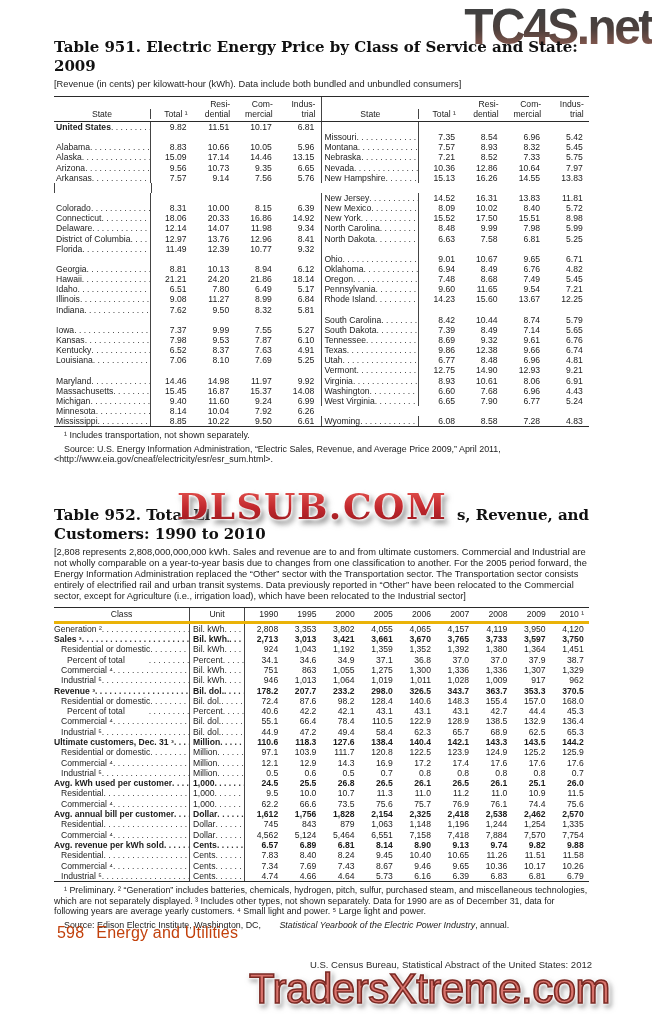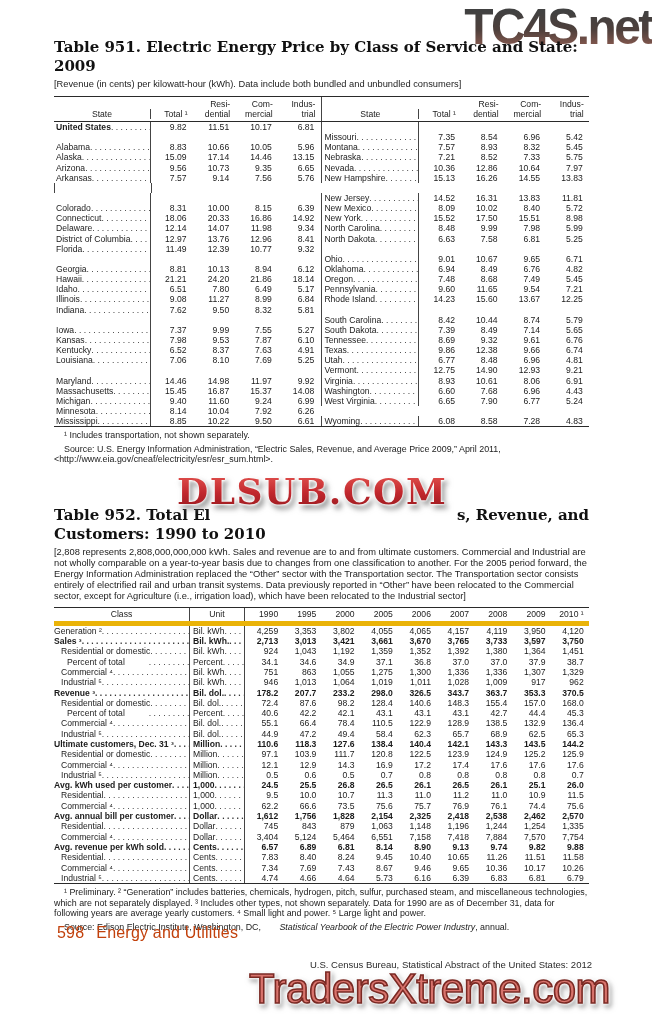--- a/index.html
+++ b/index.html
@@ -40,21 +40,21 @@
   .vc{width:42.6px;box-sizing:border-box;text-align:right;padding-right:7px;}
   .hdr .vc{white-space:pre-line;line-height:9.5px;padding-right:6px;}
   .t951 .row{display:flex;height:10.15px;line-height:10.15px;}
   .row.b, .b .nm, .b .vc{font-weight:bold;}
   .nm{white-space:nowrap;}
   .ld{flex:1;overflow:hidden;white-space:nowrap;color:#333;}
   .ld::after{content:" . . . . . . . . . . . . . . . . . . . . . . . . . . . . . . . . . . . . . . . .";}
 
   
   .t952{border-top:1.7px solid #2a2a2a;border-bottom:1.2px solid #2a2a2a;margin-top:5px;font-size:8.6px;}
-  .t952 .hdr2{display:flex;border-bottom:5px solid #eab308;height:13px;line-height:13px;}
+  .t952 .hdr2{display:flex;border-bottom:3px solid #eab308;height:13px;line-height:13px;justify-content:space-between;}
   .t952 .row2{display:flex;height:10.3px;line-height:10.3px;}
   .lc{width:136px;border-right:1px solid #444;display:flex;overflow:hidden;box-sizing:border-box;}
   .uc{width:55px;border-right:1px solid #444;display:flex;overflow:hidden;box-sizing:border-box;padding-left:3px;}
   .yc{width:38.2px;box-sizing:border-box;text-align:right;padding-right:5px;}
   .hdr2 .lc,.hdr2 .uc{justify-content:center;padding-left:0;}
   .ind1{padding-left:7px;}
   .ind2{padding-left:13px;gap:24px;}
   .row2.b{font-weight:bold;align-items:flex-end;}
 
   
@@ -69,21 +69,21 @@
 
   
   .wm-top{
     position:absolute;top:1px;right:0px;z-index:1;
     font-weight:bold;font-size:47px;letter-spacing:-2.5px;line-height:50px;
     background:linear-gradient(180deg,#414141 20%,#4e403c 55%,#8c5c51 90%);
     -webkit-background-clip:text;background-clip:text;color:transparent;
     transform:scale(1.02,1.05);transform-origin:top right;
   }
   .wm-mid{
-    position:absolute;top:471px;left:177px;z-index:6;
+    position:absolute;top:486px;left:177px;z-index:6;
     font-family:"DejaVu Serif","Liberation Serif",serif;
     font-weight:bold;font-size:36px;letter-spacing:1.5px;line-height:40px;
     background:linear-gradient(180deg,#e2524e 8%,#c1272d 55%,#9a1b20 95%);
     -webkit-background-clip:text;background-clip:text;color:transparent;
     filter:drop-shadow(0 0 1.2px #fff) drop-shadow(0 0 1px #fff) drop-shadow(3px 4px 2.5px rgba(100,100,100,.6));
   }
   .wm-bottom{
     position:absolute;top:966px;left:249px;z-index:6;
     font-weight:normal;font-size:42px;letter-spacing:-0.5px;line-height:46px;
     color:#d8736c;-webkit-text-stroke:1.6px #7a2a24;
@@ -772,21 +772,21 @@
     <div id="t952-body">
         <div class="row2">
           <div class="lc">
             <div class="nm">Generation ²</div>
             <div class="ld"></div>
           </div>
           <div class="uc">
             <div class="nm">Bil. kWh</div>
             <div class="ld"></div>
           </div>
-          <div class="yc">4,259</div>
+          <div class="yc">2,808</div>
           <div class="yc">3,353</div>
           <div class="yc">3,802</div>
           <div class="yc">4,055</div>
           <div class="yc">4,065</div>
           <div class="yc">4,157</div>
           <div class="yc">4,119</div>
           <div class="yc">3,950</div>
           <div class="yc">4,120</div>
         </div>
         <div class="row2 b">
@@ -1152,21 +1152,21 @@
         </div>
         <div class="row2">
           <div class="lc ind1">
             <div class="nm">Commercial ⁴</div>
             <div class="ld"></div>
           </div>
           <div class="uc">
             <div class="nm">Dollar</div>
             <div class="ld"></div>
           </div>
-          <div class="yc">3,404</div>
+          <div class="yc">4,562</div>
           <div class="yc">5,124</div>
           <div class="yc">5,464</div>
           <div class="yc">6,551</div>
           <div class="yc">7,158</div>
           <div class="yc">7,418</div>
           <div class="yc">7,884</div>
           <div class="yc">7,570</div>
           <div class="yc">7,754</div>
         </div>
         <div class="row2 b">

